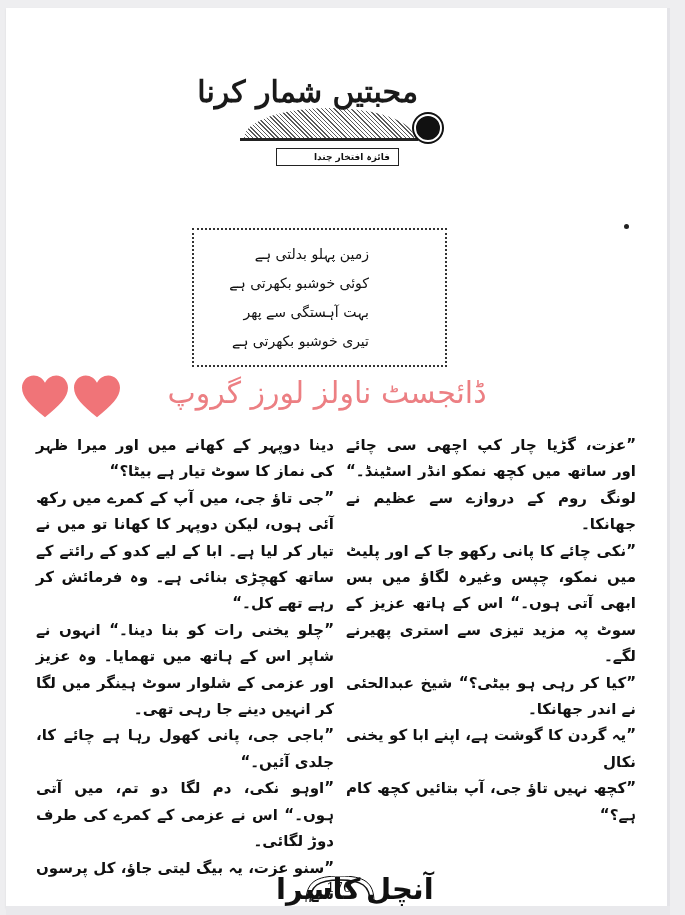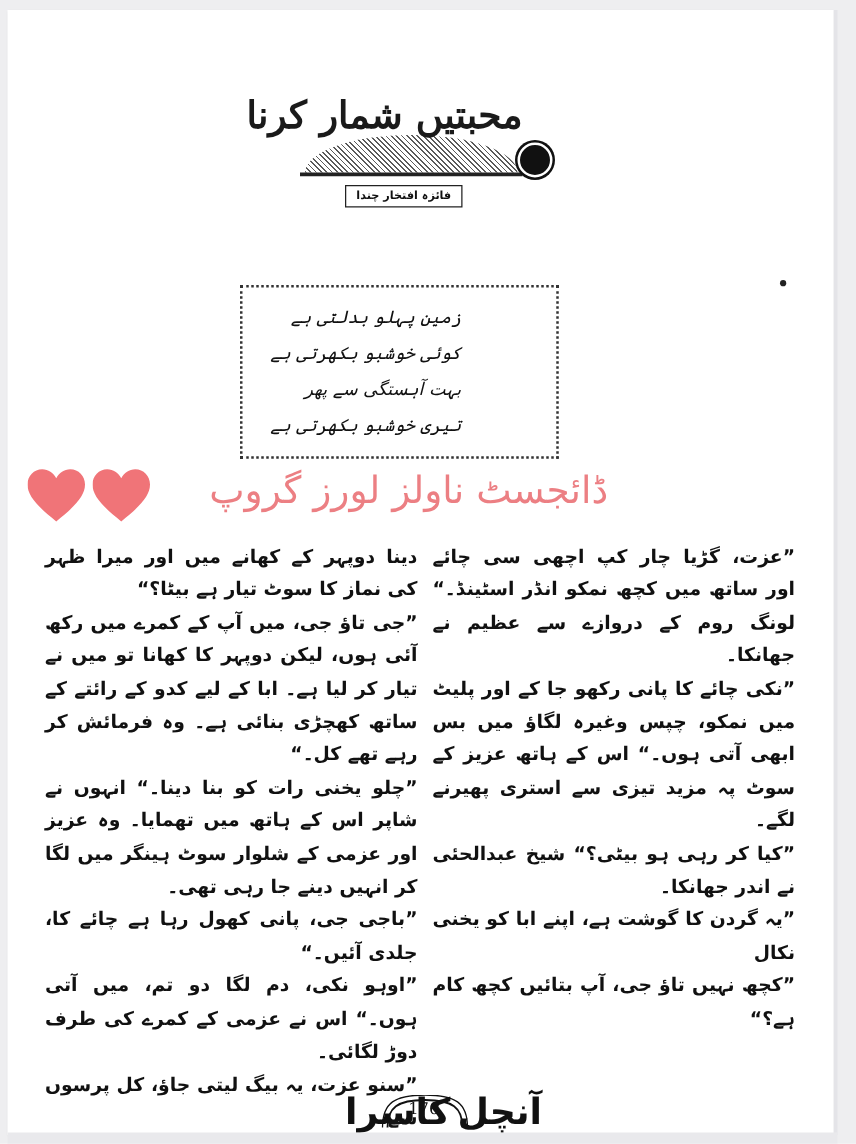--- a/index.html
+++ b/index.html
@@ -25,30 +25,30 @@
     background:repeating-linear-gradient(45deg,#222 0 1px,#fff 1px 3px);
     border-radius:50% 50% 0 0 / 100% 100% 0 0; opacity:0.75;
   }
   .title-underline { position:absolute; left:4px; top:60px; width:178px; height:3px; background:#222; }
   .title-circle {
     position:absolute; left:178px; top:36px; width:24px; height:24px; border-radius:50%;
     background:#111; border:2px solid #fff; box-shadow:0 0 0 2px #111;
   }
   .author-box {
     position:absolute; left:40px; top:70px; width:92px; height:16px; border:1.5px solid #222;
-    font-size:9px; text-align:center; line-height:16px; direction:rtl; color:#111; font-weight:bold;
+    font-size:9px; text-align:center; line-height:16px; direction:rtl; color:#111; font-weight:bold;padding-left:29px;
   }
   .dot { position:absolute; left:624px; top:224px; width:5px; height:5px; border-radius:50%; background:#222; }
   .poem-box {
     position:absolute; left:192px; top:228px; width:255px; height:139px;
     border:2px dotted #333; box-sizing:border-box;
   }
   .poem-lines {
     position:absolute; right:76px; top:10px; direction:rtl; text-align:right;
-    font-size:14px; line-height:29px; color:#111; font-family:"DejaVu Sans", sans-serif;font-style:italic;
+    font-size:14px; line-height:29px; color:#111; font-family:"DejaVu Sans", sans-serif;
   }
   .watermark {
     position:absolute; left:22px; top:368px; width:600px; height:54px;
   }
   .wm-text {
     position:absolute; left:140px; top:0; width:330px; text-align:center; direction:rtl;
     font-size:30px; color:#ec7f83; line-height:50px; white-space:nowrap;
   }
   .heart { position:absolute; top:6px; width:46px; height:46px; }
   .col {

